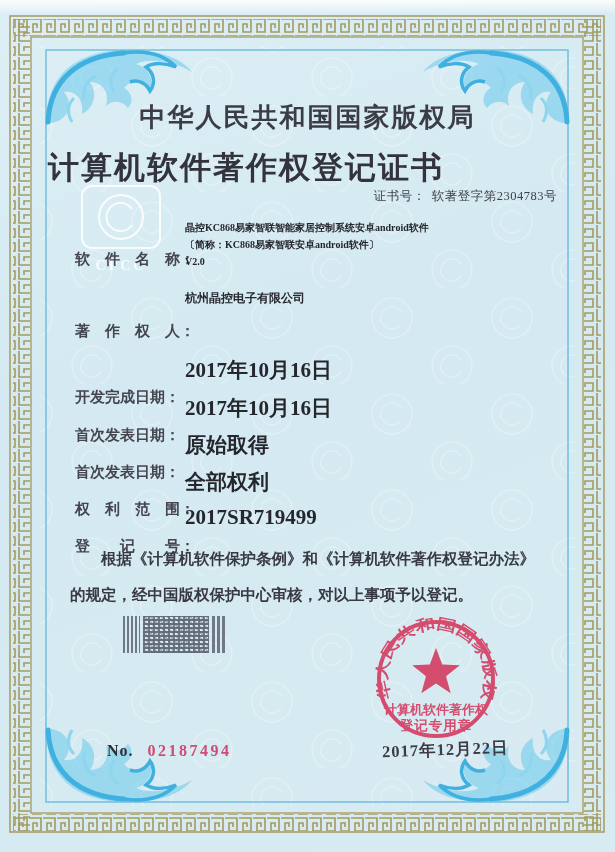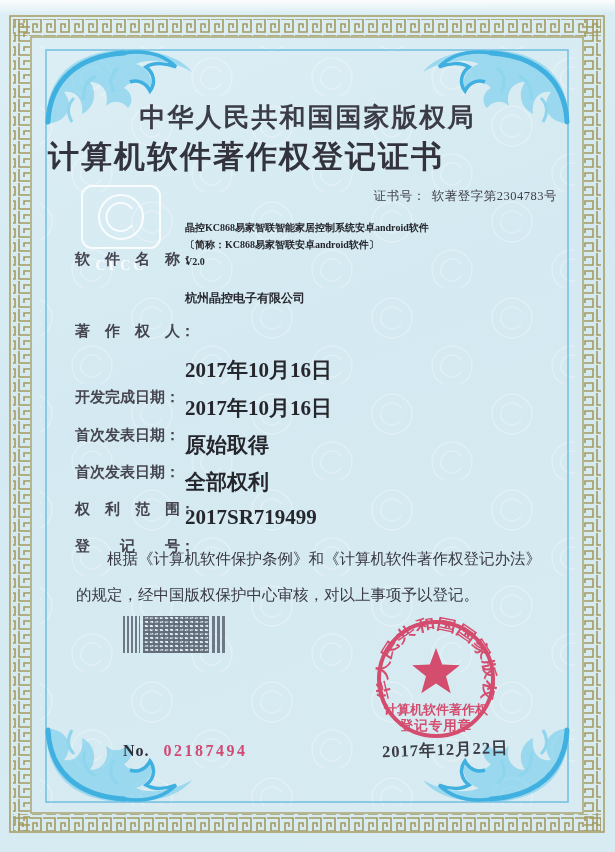--- a/index.html
+++ b/index.html
@@ -16,21 +16,21 @@
     position:absolute;top:0;left:0;right:0;height:14px;
     background:linear-gradient(#fcfdfd,rgba(244,249,250,0));
   }
   .decor{position:absolute;left:0;top:0;}
   
   .agency{
     position:absolute;top:100px;left:0;width:615px;text-align:center;
     font-size:26px;font-weight:700;letter-spacing:2px;color:#3c3c46;
   }
   .cert-title{
-    position:absolute;top:136px;left:0;width:492px;text-align:center;
+    position:absolute;top:147px;left:0;width:492px;text-align:center;
     font-size:31px;font-weight:700;letter-spacing:2px;color:#33333d;
   }
   .cert-no{
     position:absolute;top:188px;right:58px;
     font-size:12.5px;color:#3e3e48;letter-spacing:.5px;margin-left:12px;
   }
   .cert-no span{margin-left:6px;}
   .row{position:absolute;left:75px;width:480px;}
   .lbl{
     position:absolute;left:0;top:0;white-space:nowrap;
@@ -38,23 +38,23 @@
   }
   .val{
     position:absolute;left:110px;top:0;white-space:nowrap;
     font-size:21px;color:#26262d;font-weight:700;
   }
   .swname-lines{position:absolute;left:110px;top:1px;width:370px;}
   .swname-lines div{
     font-size:10px;line-height:17px;color:#26262d;font-weight:700;white-space:nowrap;
   }
   .statement{
-    position:absolute;left:76px;top:541px;width:478px;
+    position:absolute;left:70px;top:541px;width:478px;
     font-size:15.5px;line-height:36px;text-indent:2em;
-    color:#393943;font-weight:400;
+    color:#393943;font-weight:700;
   }
   
   .barcode{
     position:absolute;left:123px;top:616px;width:104px;height:37px;
     display:flex;opacity:.82;
   }
   .bc-left{
     width:17px;height:100%;
     background:repeating-linear-gradient(90deg,#596070 0 2px,rgba(0,0,0,0) 2px 4px);
   }
@@ -71,21 +71,21 @@
   }
   
   .seal{position:absolute;left:370px;top:615px;width:132px;height:132px;opacity:.92;}
   .seal-date{
     position:absolute;left:382px;top:739px;
     font-size:16.5px;color:#3c3c45;font-weight:600;letter-spacing:1px;
     transform:rotate(-2deg);
   }
   
   .serial{position:absolute;left:107px;top:742px;font-size:16px;}
-  .no-prefix{color:#2e2e36;font-weight:600;letter-spacing:1px;padding-left:16px;}
+  .no-prefix{color:#2e2e36;font-weight:600;letter-spacing:1px;}
   .no-num{color:#d14a74;font-weight:600;letter-spacing:2.5px;margin-left:10px;}
 </style>
 </head>
 <body>
 
 <div class="paper">
 
   <svg class="decor" width="615" height="852" viewBox="0 0 615 852" aria-hidden="true">
     <defs>
       <pattern id="mk" width="14" height="17" patternUnits="userSpaceOnUse">

